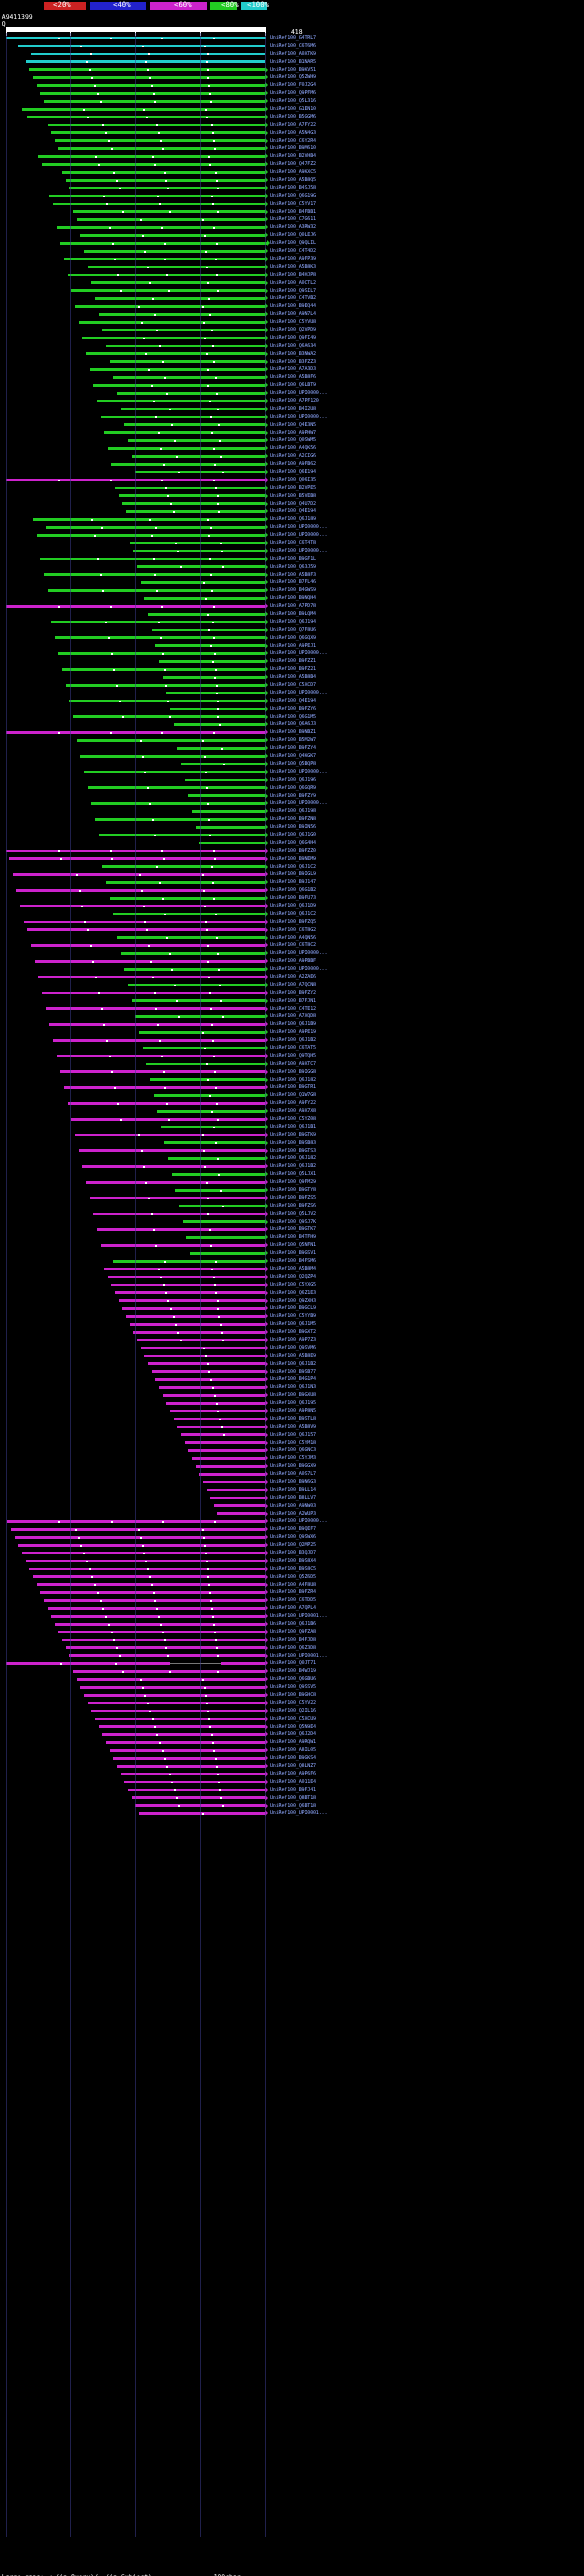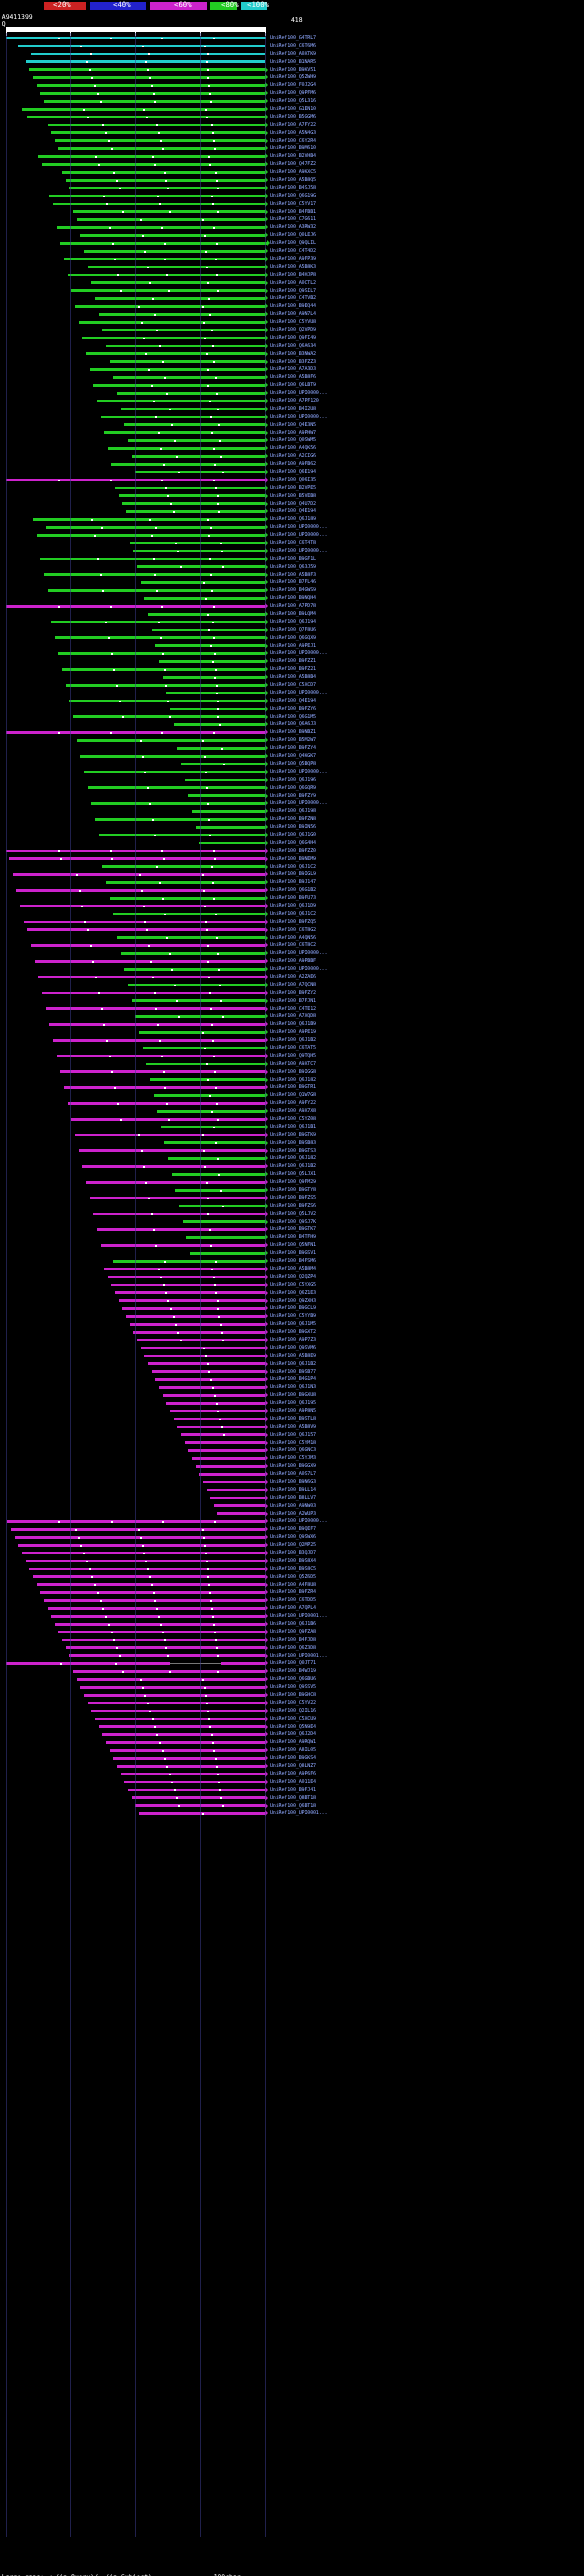--- a/index.html
+++ b/index.html
@@ -13,21 +13,21 @@
   #root{position:relative;width:585px;height:2576px;}
 
   
   .legend{position:absolute;left:44px;top:1.8px;width:223px;height:9.1px;}
   .legend .bar{position:absolute;top:0;left:0;height:8.2px;width:223px;}
   .legend .seg{position:absolute;top:0;height:8.2px;}
   .legend .lbl{position:absolute;top:-1.8px;font-size:7.3px;color:#fff;letter-spacing:0;}
 
   
   .qname{position:absolute;left:1.8px;top:20px;font-size:6.4px;color:#fff;}
-  .qlen{position:absolute;left:291px;top:16px;font-size:6.4px;color:#fff;}
+  .qlen{position:absolute;left:291px;top:28px;font-size:6.4px;color:#fff;}
   .ruler{position:absolute;left:5.5px;top:26.5px;width:260px;height:5.5px;background:#fff;}
   .tick{position:absolute;top:26.5px;width:0.9px;height:9.1px;background:#fff;}
 
   
   .grid{position:absolute;top:33px;width:0.9px;height:2504px;background:#3a3a8a;opacity:.55;}
 
   
   .rows{position:absolute;left:0;top:35px;width:585px;}
   .row{position:relative;height:7.9px;}
   .hsp{position:absolute;height:2.7px;top:1.8px;border-radius:0;}

